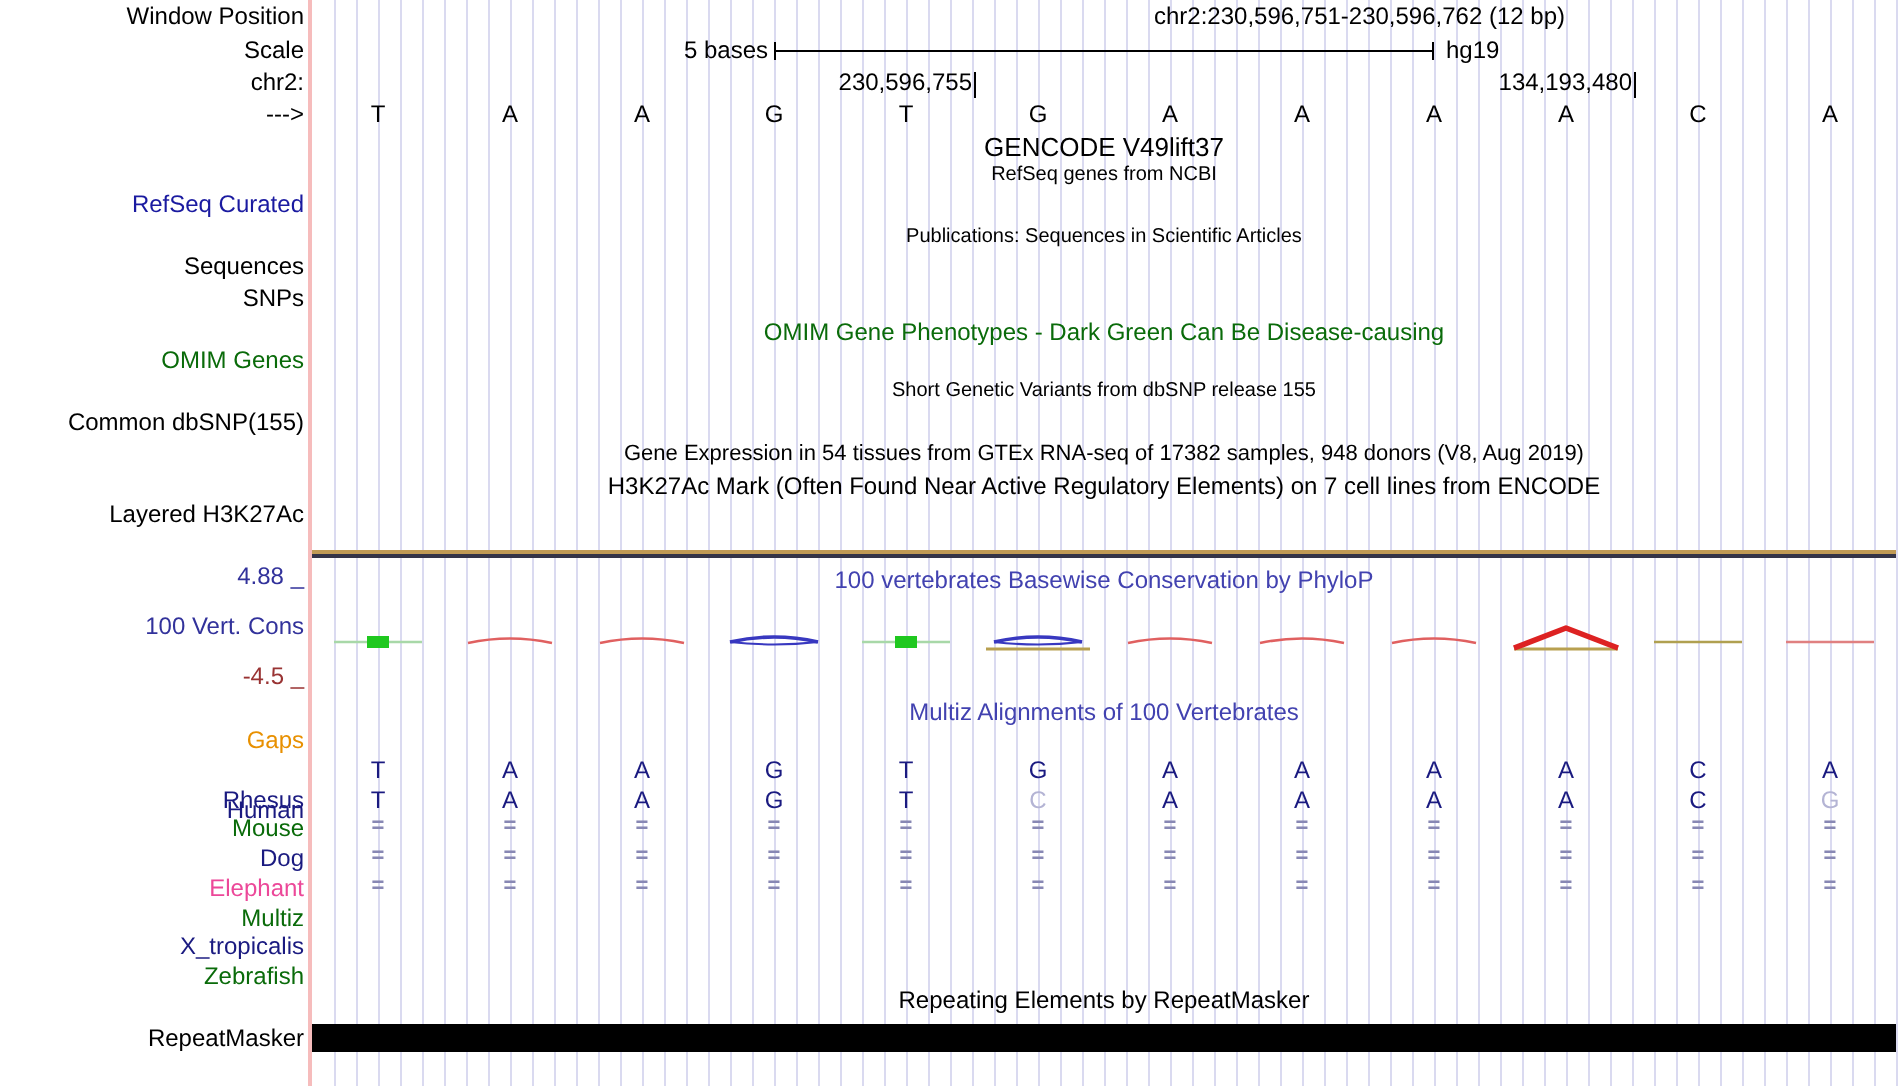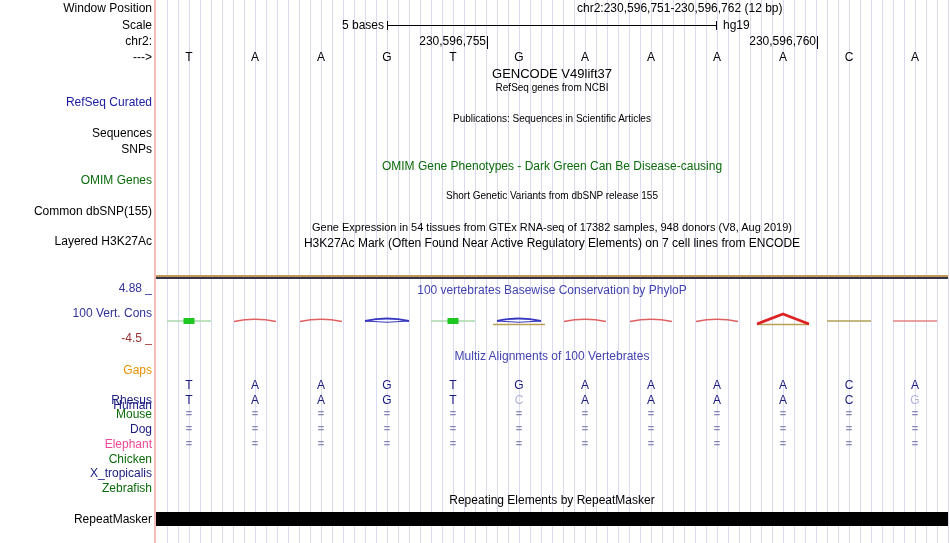--- a/index.html
+++ b/index.html
@@ -103,47 +103,47 @@
   <div id="leftcol">
       <div class="rlab" style="top: 1px; color: rgb(0, 0, 0);">Window Position</div>
       <div class="rlab" style="top: 18px; color: rgb(0, 0, 0);">Scale</div>
       <div class="rlab" style="top: 34px; color: rgb(0, 0, 0);">chr2:</div>
       <div class="rlab" style="top: 50px; color: rgb(0, 0, 0);">---&gt;</div>
       <div class="rlab" style="top: 95px; color: rgb(26, 26, 160); margin-left: 20px;">RefSeq Curated</div>
       <div class="rlab" style="top: 126px; color: rgb(0, 0, 0);">Sequences</div>
       <div class="rlab" style="top: 142px; color: rgb(0, 0, 0);">SNPs</div>
       <div class="rlab" style="top: 173px; color: rgb(10, 107, 10);">OMIM Genes</div>
       <div class="rlab" style="top: 204px; color: rgb(0, 0, 0);">Common dbSNP(155)</div>
-      <div class="rlab" style="top: 234px; color: rgb(0, 0, 0); margin-left: 24px;">Layered H3K27Ac</div>
+      <div class="rlab" style="top: 250px; color: rgb(0, 0, 0); margin-left: 24px;">Layered H3K27Ac</div>
       <div class="rlab" style="top: 281px; color: rgb(50, 50, 155);">4.88 _</div>
       <div class="rlab" style="top: 306px; color: rgb(50, 50, 155);">100 Vert. Cons</div>
       <div class="rlab" style="top: 331px; color: rgb(153, 51, 51);">-4.5 _</div>
       <div class="rlab" style="top: 512px; color: rgb(0, 0, 0);">RepeatMasker</div>
       <div class="rlab" style="top: 363px; color: rgb(232, 144, 0);">Gaps</div>
       <div class="rlab" style="top: 398px; color: rgb(26, 26, 128);">Human</div>
       <div class="rlab" style="top: 393px; color: rgb(26, 26, 128);">Rhesus</div>
       <div class="rlab" style="top: 407px; color: rgb(10, 107, 10);">Mouse</div>
       <div class="rlab" style="top: 422px; color: rgb(26, 26, 128);">Dog</div>
       <div class="rlab" style="top: 437px; color: #ec4899;">Elephant</div>
-      <div class="rlab" style="top: 452px; color: rgb(10, 107, 10);">Chicken</div>
+      <div class="rlab" style="top: 452px; color: rgb(10, 107, 10);">Multiz</div>
       <div class="rlab" style="top: 466px; color: rgb(26, 26, 128);">X_tropicalis</div>
       <div class="rlab" style="top: 481px; color: rgb(10, 107, 10);">Zebrafish</div>
     </div>
 
   <div class="abs" style="left:577px;top:1px;">chr2:230,596,751-230,596,762 (12 bp)</div>
 
   <div class="abs" style="left:300px;top:18px;width:84px;text-align:right;">5 bases</div>
   <div class="hline" style="left:387px;top:25px;width:330px;"></div>
   <div class="tick" style="left:387px;top:21px;height:9px;"></div>
   <div class="tick" style="left:716px;top:21px;height:9px;"></div>
   <div class="abs" style="left:723px;top:18px;">hg19</div>
 
   <div class="abs" style="left:356px;top:34px;width:130px;text-align:right;">230,596,755</div>
   <div class="tick" style="left:487px;top:36px;height:13px;"></div>
-  <div class="abs" style="left:686px;top:34px;width:130px;text-align:right;">230,596,760</div>
+  <div class="abs" style="left:686px;top:34px;width:130px;text-align:right;">134,193,480</div>
   <div class="tick" style="left:817px;top:36px;height:13px;"></div>
 
   <div id="seq-row">
       <div class="colcell" style="left: 156px; top: 50px;">T</div>
       <div class="colcell" style="left: 222px; top: 50px;">A</div>
       <div class="colcell" style="left: 288px; top: 50px;">A</div>
       <div class="colcell" style="left: 354px; top: 50px;">G</div>
       <div class="colcell" style="left: 420px; top: 50px;">T</div>
       <div class="colcell" style="left: 486px; top: 50px;">G</div>
       <div class="colcell" style="left: 552px; top: 50px;">A</div>

